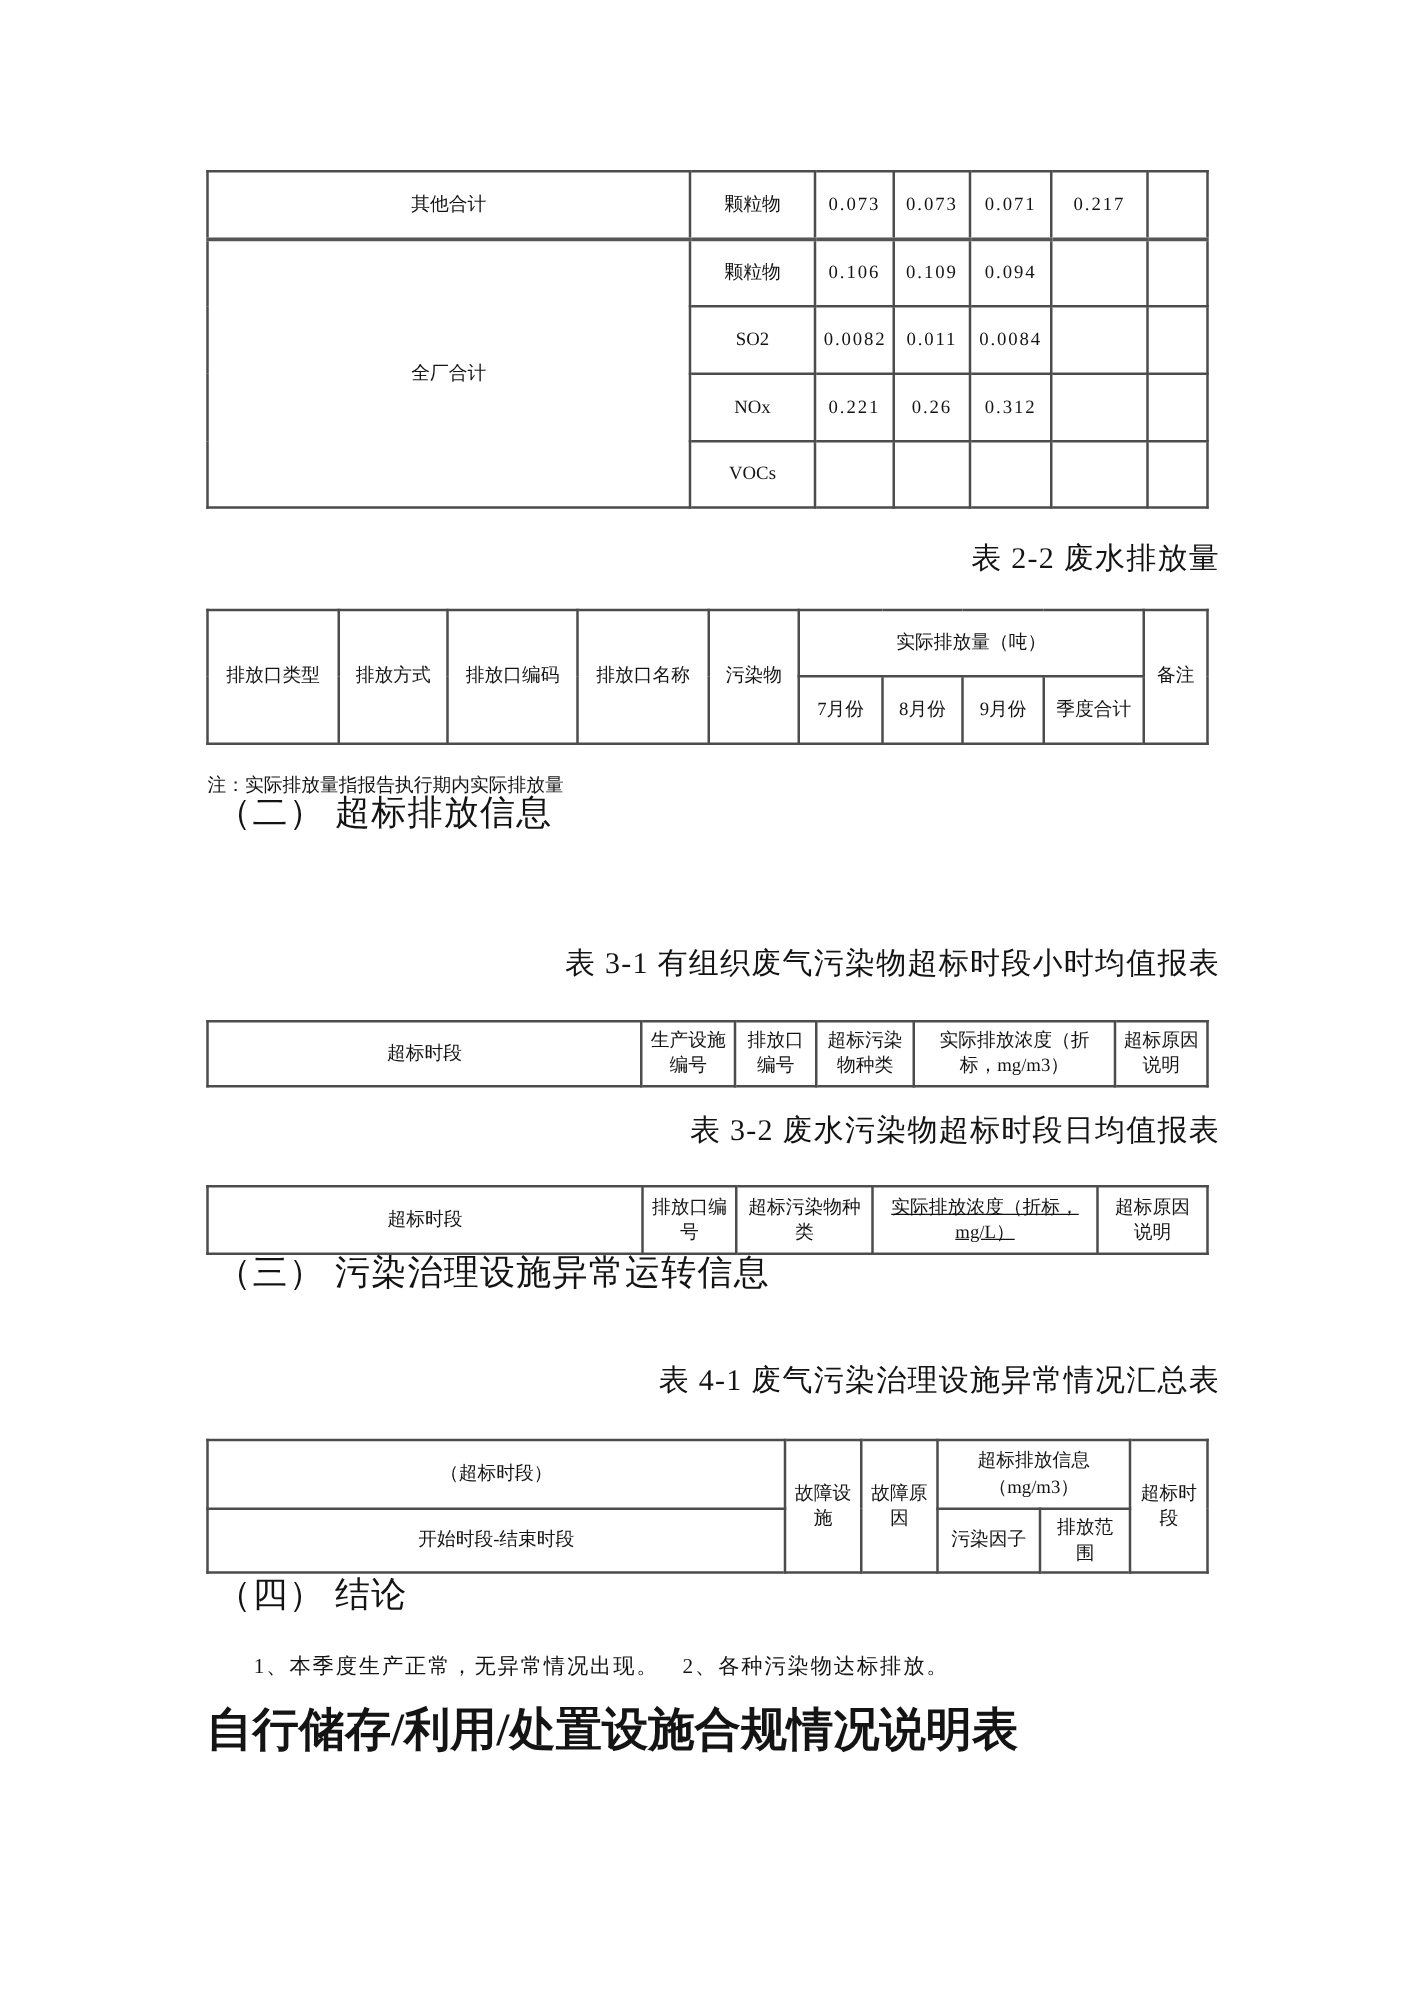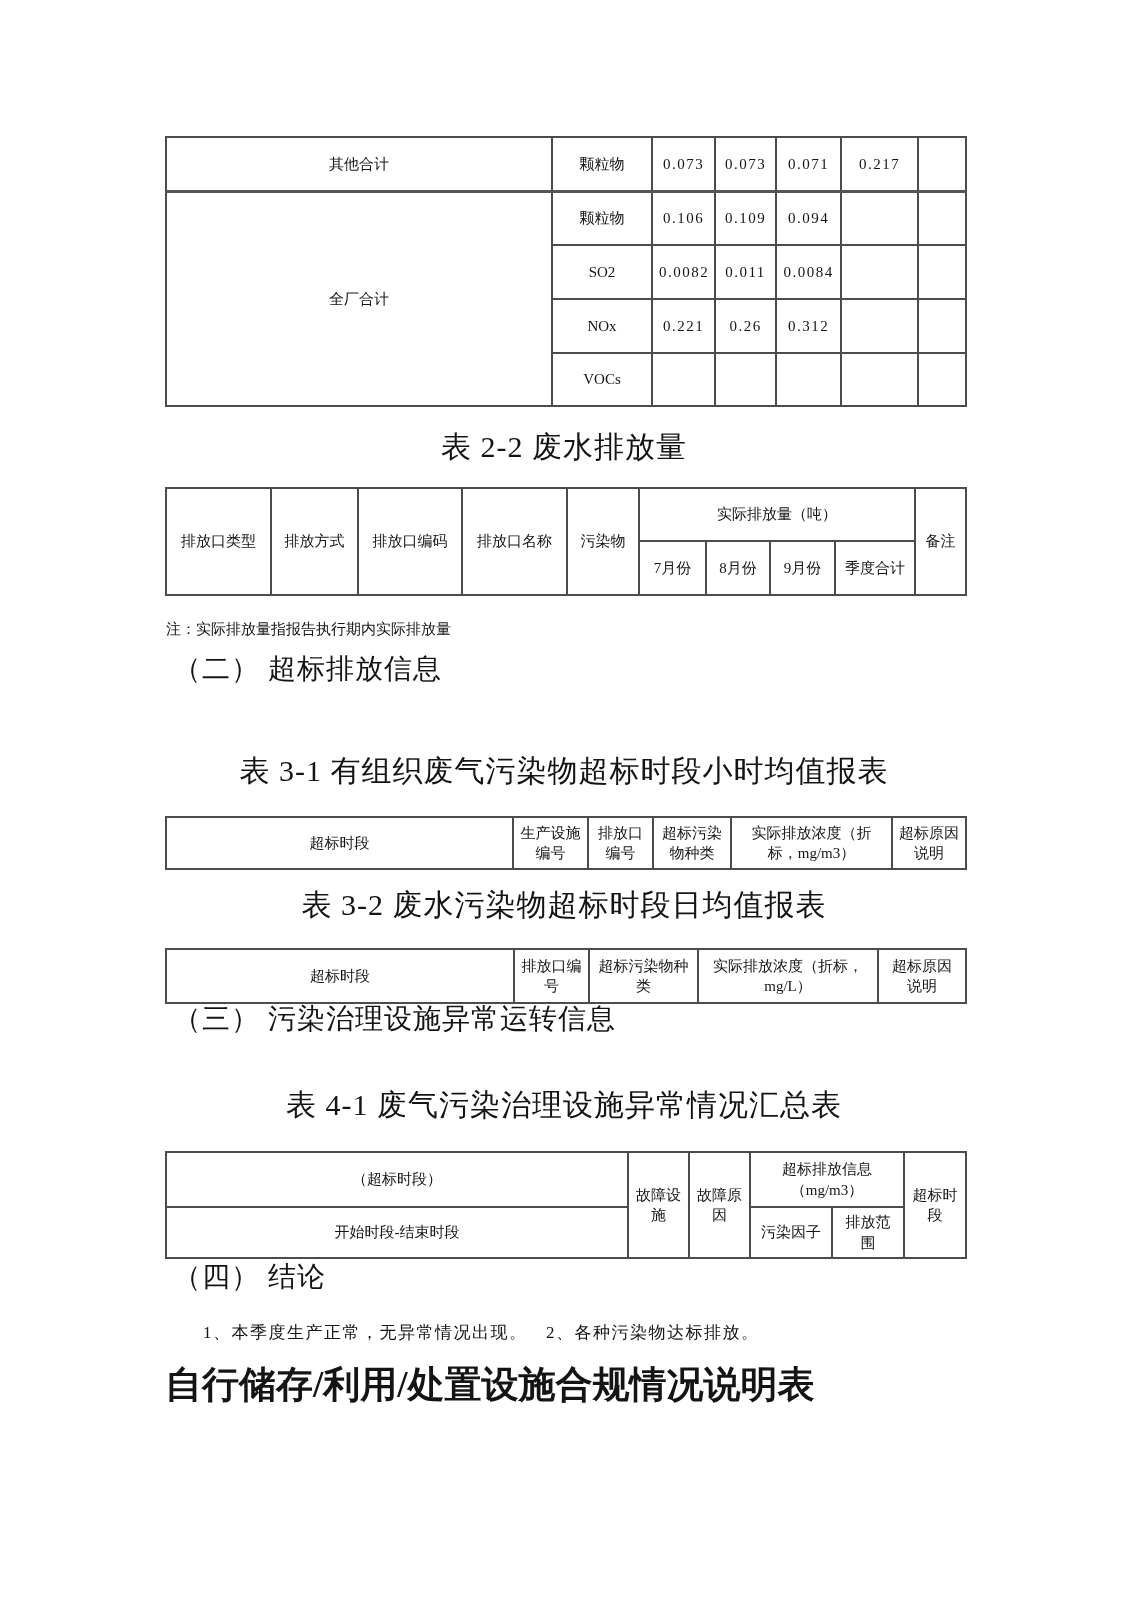--- a/index.html
+++ b/index.html
@@ -9,30 +9,30 @@
     font-family:"Liberation Serif", serif; color:#141414;
   }
   table.tbl { position:absolute; left:165px; border-collapse:collapse; table-layout:fixed; background:#fff; }
   table.tbl td {
     border:2px solid #4c4c4c; font-size:15px; line-height:1.35;
     text-align:center; vertical-align:middle; padding:2px 6px; overflow:hidden;
   }
   td.left { text-align:left; padding-left:9px;margin-top:44px; }
   td.val { font-size:16px; letter-spacing:1.5px; }
   tr.row-thick td { border-top:3px solid #555555; }
-  .tbl-title { position:absolute; left:164px; width:800px; text-align:center;
-               font-size:30px; line-height:30px; letter-spacing:1px; }
+  .tbl-title { position:absolute; left:176px; width:800px; text-align:right;
+               font-size:24px; line-height:30px; letter-spacing:1px; }
   .section-heading { position:absolute; left:173px; font-size:28px; line-height:38px;
                      letter-spacing:1px; font-weight:normal; }
   .note-text { position:absolute; left:166px; font-size:15px; line-height:22px; }
   .conclusion-text { position:absolute; left:167px; font-size:17px; line-height:22px; letter-spacing:1.5px;margin-left:36px; }
   .footer-title { position:absolute; left:165px; font-size:37px; line-height:50px;
                   font-weight:bold; letter-spacing:0px; }
   .wrap-narrow-131 { width:131px; margin:0 auto; }
-  .wrap-narrow-155 { width:155px; margin:0 auto; }
+  .wrap-narrow-155 { width:155px; margin:0 auto;text-decoration:underline; }
   .wrap-narrow-112 { width:112px; margin:0 auto; }
 </style>
 </head>
 <body>
 
 <table class="tbl" style="top:136px; width:800px;">
   <colgroup>
     <col style="width:386px">
       <col style="width:100px">
       <col style="width:63px">
@@ -116,21 +116,21 @@
     <td>7月份</td>
     <td>8月份</td>
     <td>9月份</td>
     <td>季度合计</td>
   </tr>
 </tbody>
   </table>
 
 <div class="note-text" style="top:618px">注：实际排放量指报告执行期内实际排放量</div>
 
-<div class="section-heading" style="top:650px">（二） 超标排放信息</div>
+<div class="section-heading" style="top:632px">（二） 超标排放信息</div>
 
 <div class="tbl-title" style="top:756px">表 3-1 有组织废气污染物超标时段小时均值报表</div>
 
 <table class="tbl" style="top:816px; width:800px;">
   <colgroup>
     <col style="width:347px">
       <col style="width:75px">
       <col style="width:65px">
     <col style="width:78px">
       <col style="width:161px">

